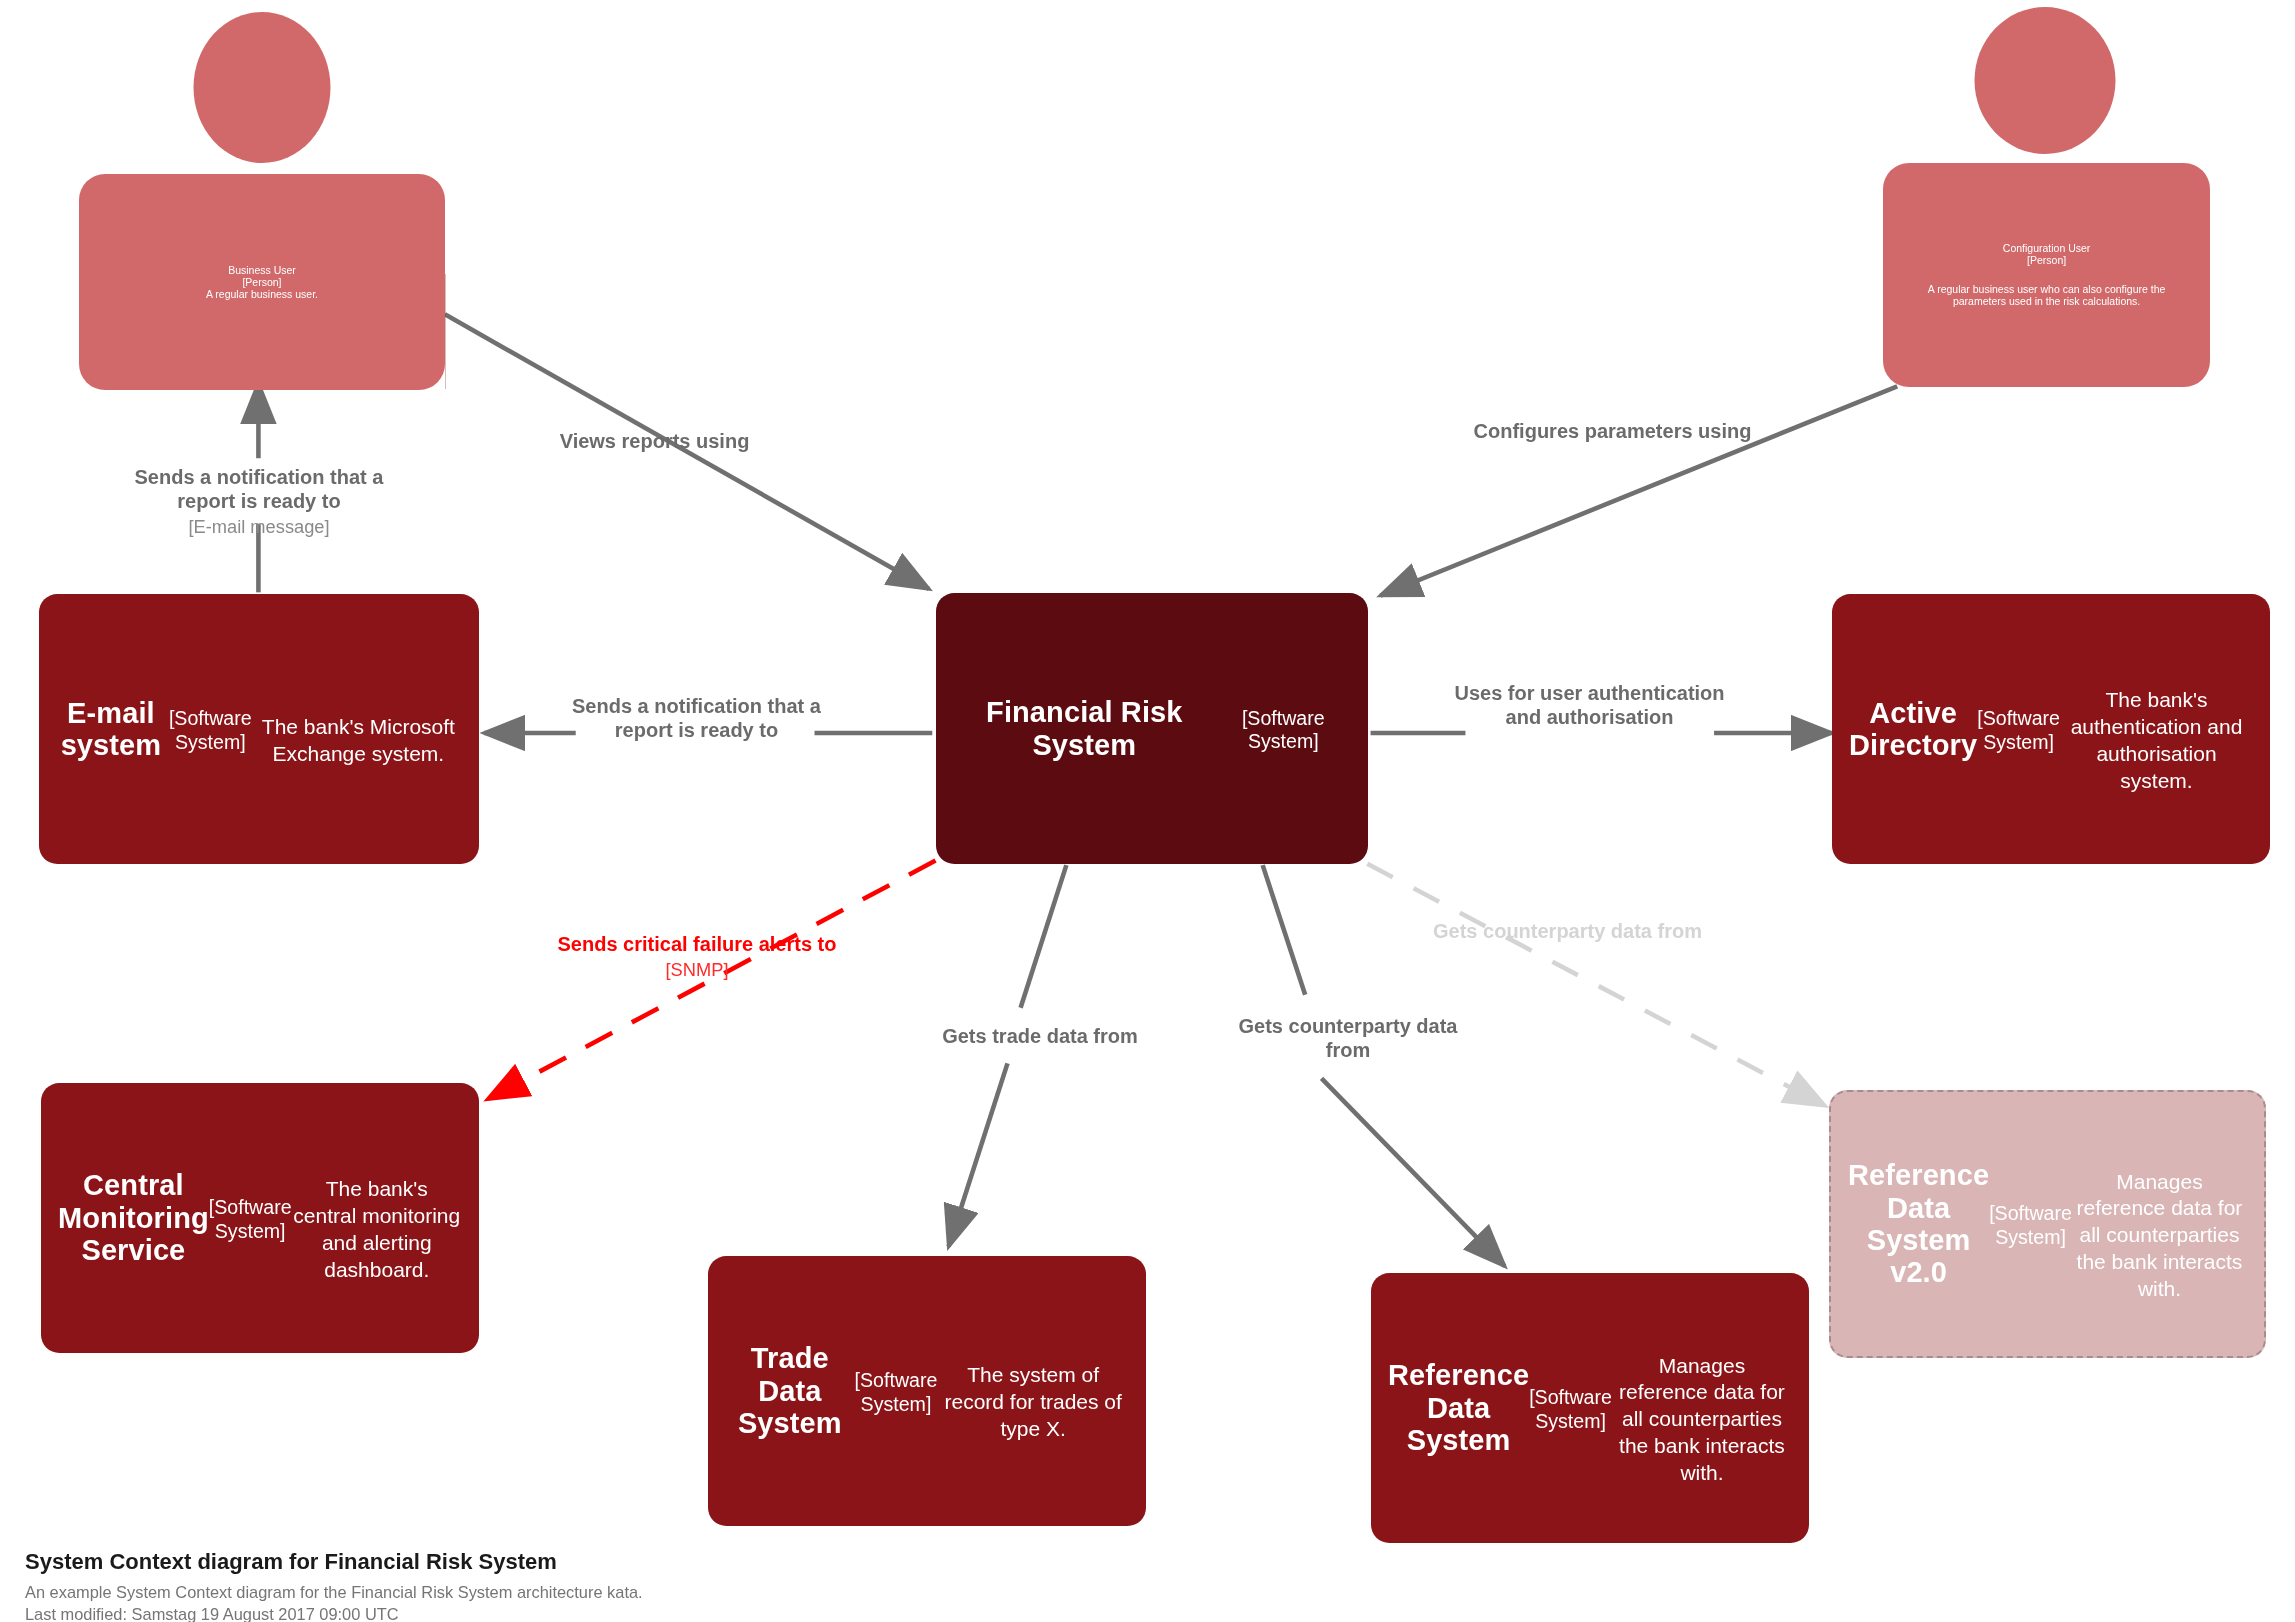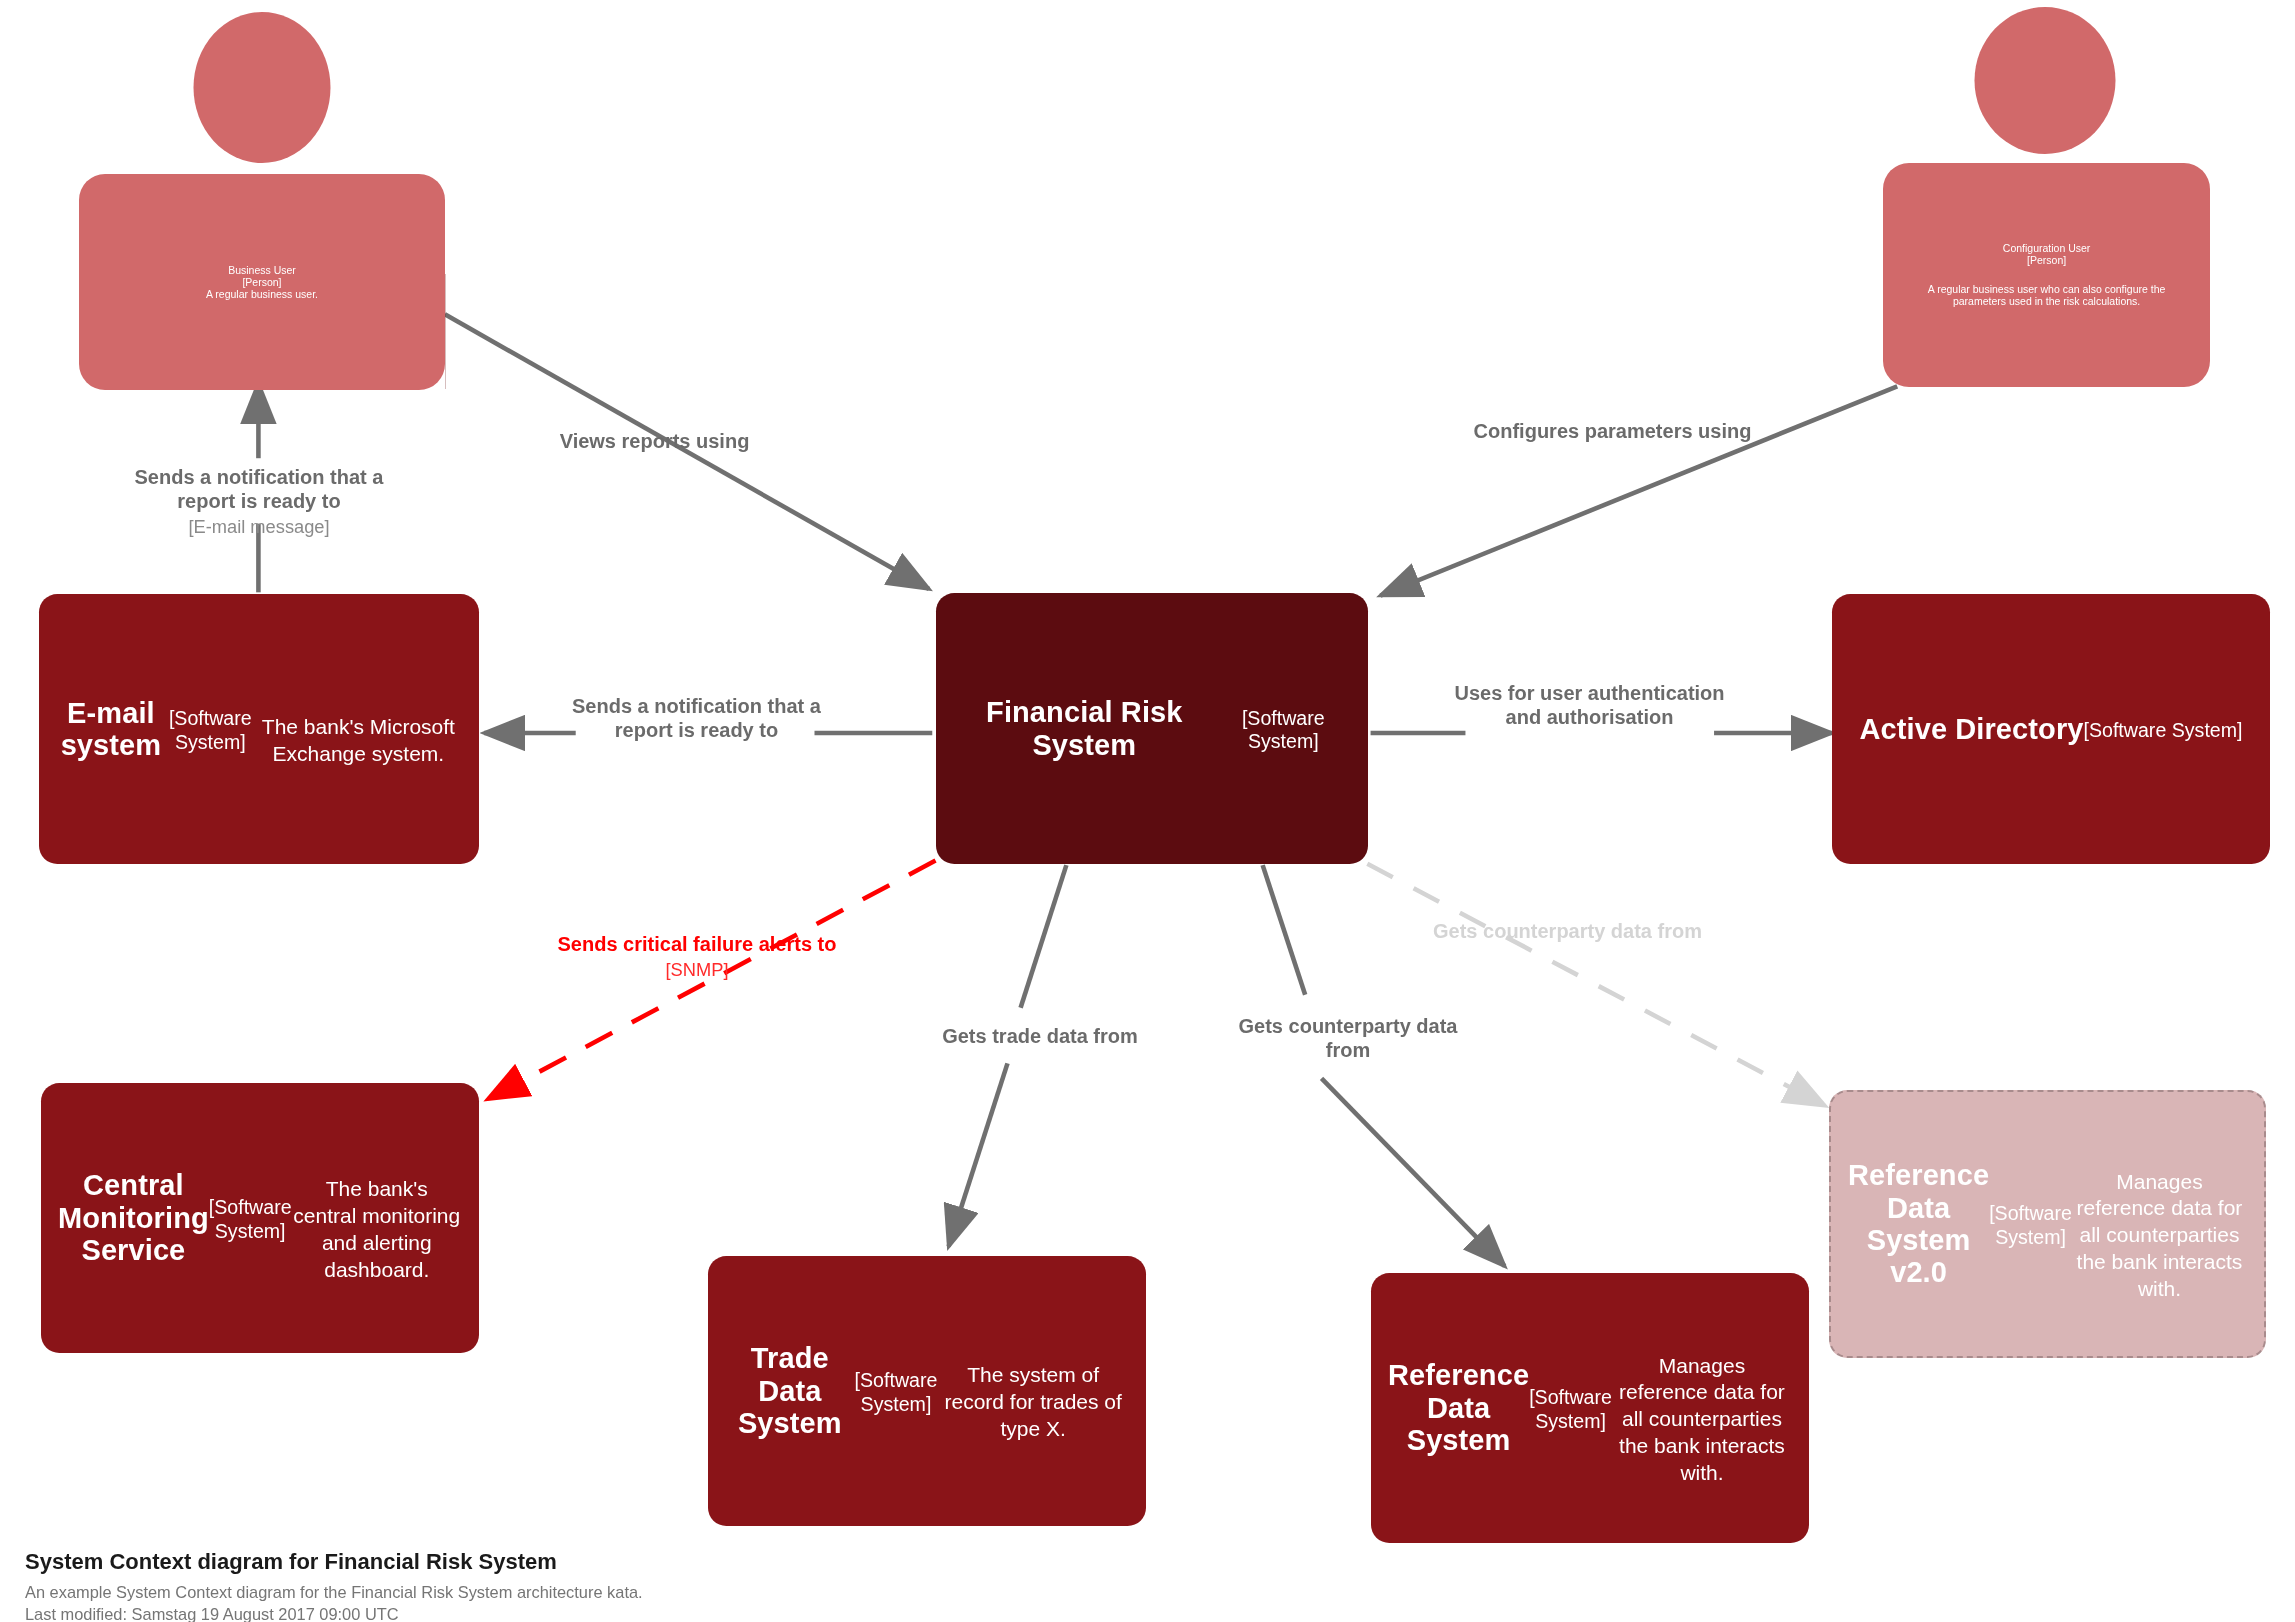--- a/index.html
+++ b/index.html
@@ -216,20 +216,21 @@
   </div>
 
   <div class="node sys-main" style="left:936px; top:593px; width:432px; height:271px;">
     <div class="n-title">Financial Risk System</div>
     <div class="n-type">[Software System]</div>
   </div>
 
   <div class="node sys" style="left:1832px; top:594px; width:438px; height:270px;">
     <div class="n-title">Active Directory</div>
     <div class="n-type">[Software System]</div>
+    <div class="n-desc">The bank's authentication and authorisation system.</div>
   </div>
 
   <div class="node sys" style="left:41px; top:1083px; width:438px; height:270px;">
     <div class="n-title">Central Monitoring Service</div>
     <div class="n-type">[Software System]</div>
     <div class="n-desc">The bank's central monitoring and alerting dashboard.</div>
   </div>
 
   <div class="node sys" style="left:708px; top:1256px; width:438px; height:270px;">
     <div class="n-title">Trade Data System</div>

